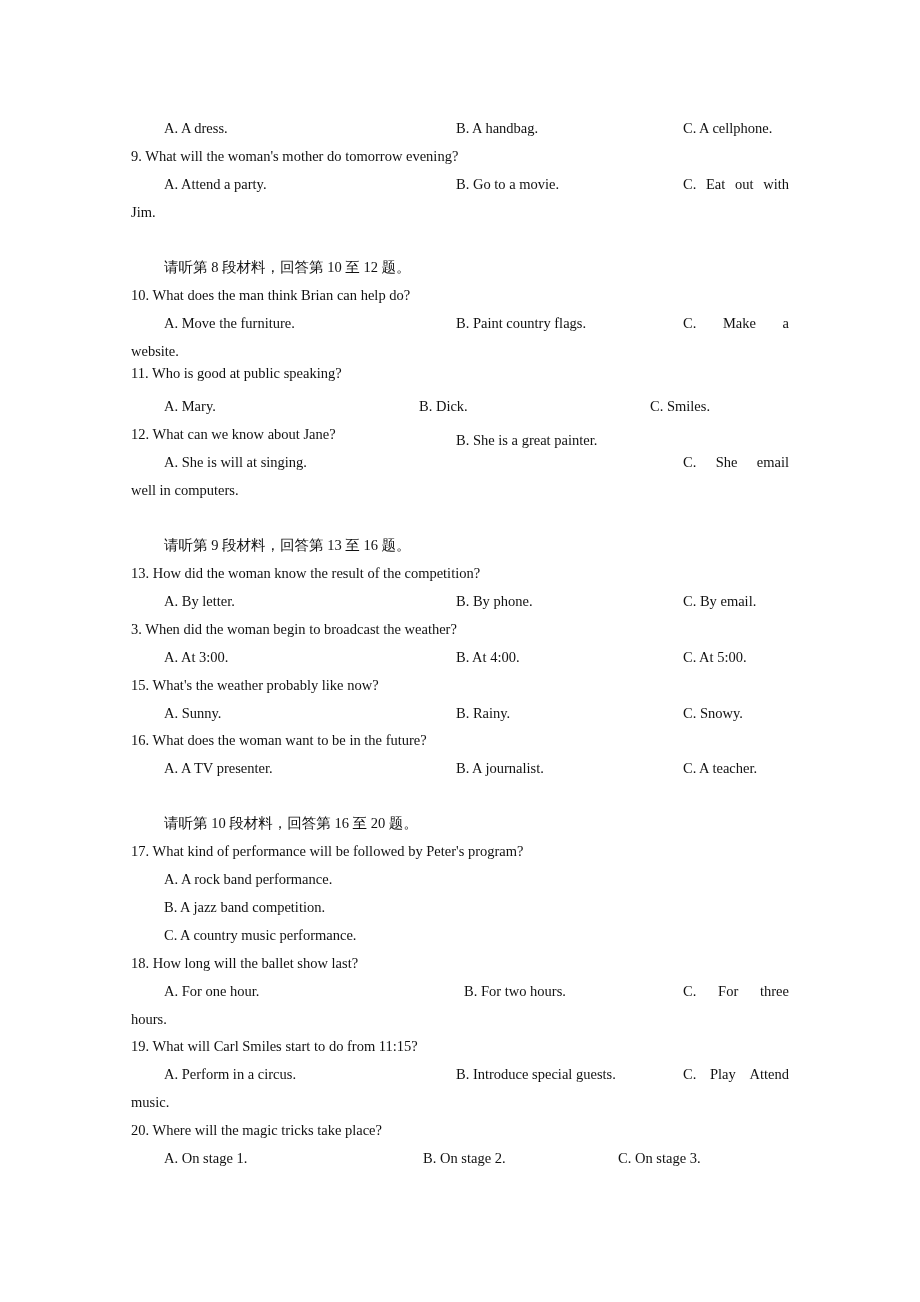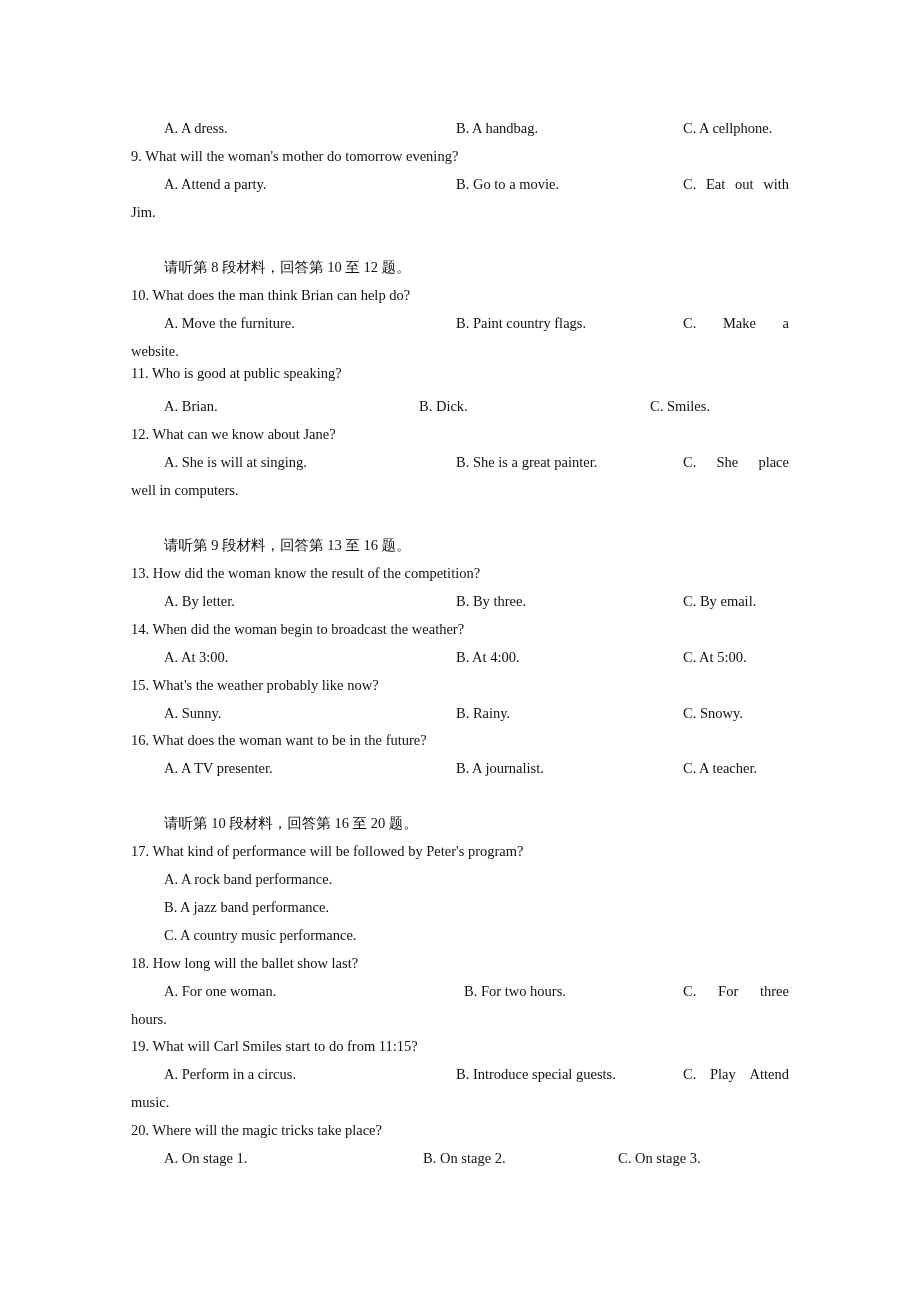--- a/index.html
+++ b/index.html
@@ -38,65 +38,65 @@
   <div class="line" style="left:164px;top:314px">A. Move the furniture.</div>
   <div class="line" style="left:456px;top:314px">B. Paint country flags.</div>
   <div class="line jwrap" style="left:683px;top:314px;width:106px">
     <span>C.</span>
     <span>Make</span>
     <span>a</span>
   </div>
   <div class="line" style="left:131px;top:342px">website.</div>
 
   <div class="line" style="left:131px;top:364px">11. Who is good at public speaking?</div>
-  <div class="line" style="left:164px;top:397px">A. Brian.</div>
+  <div class="line" style="left:164px;top:397px">A. Mary.</div>
   <div class="line" style="left:419px;top:397px">B. Dick.</div>
   <div class="line" style="left:650px;top:397px">C. Smiles.</div>
 
   <div class="line" style="left:131px;top:425px">12. What can we know about Jane?</div>
   <div class="line" style="left:164px;top:453px">A. She is will at singing.</div>
-  <div class="line" style="left:456px;top:453px">B. She is a great painter.</div>
+  <div class="line" style="left:456px;top:431px">B. She is a great painter.</div>
   <div class="line jwrap" style="left:683px;top:453px;width:106px">
     <span>C.</span>
     <span>She</span>
-    <span>place</span>
+    <span>email</span>
   </div>
   <div class="line" style="left:131px;top:481px">well in computers.</div>
 
   <div class="line" style="left:164px;top:536px">请听第 9 段材料，回答第 13 至 16 题。</div>
 
   <div class="line" style="left:131px;top:564px">13. How did the woman know the result of the competition?</div>
   <div class="line" style="left:164px;top:592px">A. By letter.</div>
-  <div class="line" style="left:456px;top:592px">B. By three.</div>
+  <div class="line" style="left:456px;top:592px">B. By phone.</div>
   <div class="line" style="left:683px;top:592px">C. By email.</div>
 
-  <div class="line" style="left:131px;top:620px">14. When did the woman begin to broadcast the weather?</div>
+  <div class="line" style="left:131px;top:620px">3. When did the woman begin to broadcast the weather?</div>
   <div class="line" style="left:164px;top:648px">A. At 3:00.</div>
   <div class="line" style="left:456px;top:648px">B. At 4:00.</div>
   <div class="line" style="left:683px;top:648px">C. At 5:00.</div>
 
   <div class="line" style="left:131px;top:676px">15. What's the weather probably like now?</div>
   <div class="line" style="left:164px;top:704px">A. Sunny.</div>
   <div class="line" style="left:456px;top:704px">B. Rainy.</div>
   <div class="line" style="left:683px;top:704px">C. Snowy.</div>
 
   <div class="line" style="left:131px;top:731px">16. What does the woman want to be in the future?</div>
   <div class="line" style="left:164px;top:759px">A. A TV presenter.</div>
   <div class="line" style="left:456px;top:759px">B. A journalist.</div>
   <div class="line" style="left:683px;top:759px">C. A teacher.</div>
 
   <div class="line" style="left:164px;top:814px">请听第 10 段材料，回答第 16 至 20 题。</div>
 
   <div class="line" style="left:131px;top:842px">17. What kind of performance will be followed by Peter's program?</div>
   <div class="line" style="left:164px;top:870px">A. A rock band performance.</div>
-  <div class="line" style="left:164px;top:898px">B. A jazz band performance.</div>
+  <div class="line" style="left:164px;top:898px">B. A jazz band competition.</div>
   <div class="line" style="left:164px;top:926px">C. A country music performance.</div>
 
   <div class="line" style="left:131px;top:954px">18. How long will the ballet show last?</div>
-  <div class="line" style="left:164px;top:982px">A. For one woman.</div>
+  <div class="line" style="left:164px;top:982px">A. For one hour.</div>
   <div class="line" style="left:464px;top:982px">B. For two hours.</div>
   <div class="line jwrap" style="left:683px;top:982px;width:106px">
     <span>C.</span>
     <span>For</span>
     <span>three</span>
   </div>
   <div class="line" style="left:131px;top:1010px">hours.</div>
 
   <div class="line" style="left:131px;top:1037px">19. What will Carl Smiles start to do from 11:15?</div>
   <div class="line" style="left:164px;top:1065px">A. Perform in a circus.</div>

